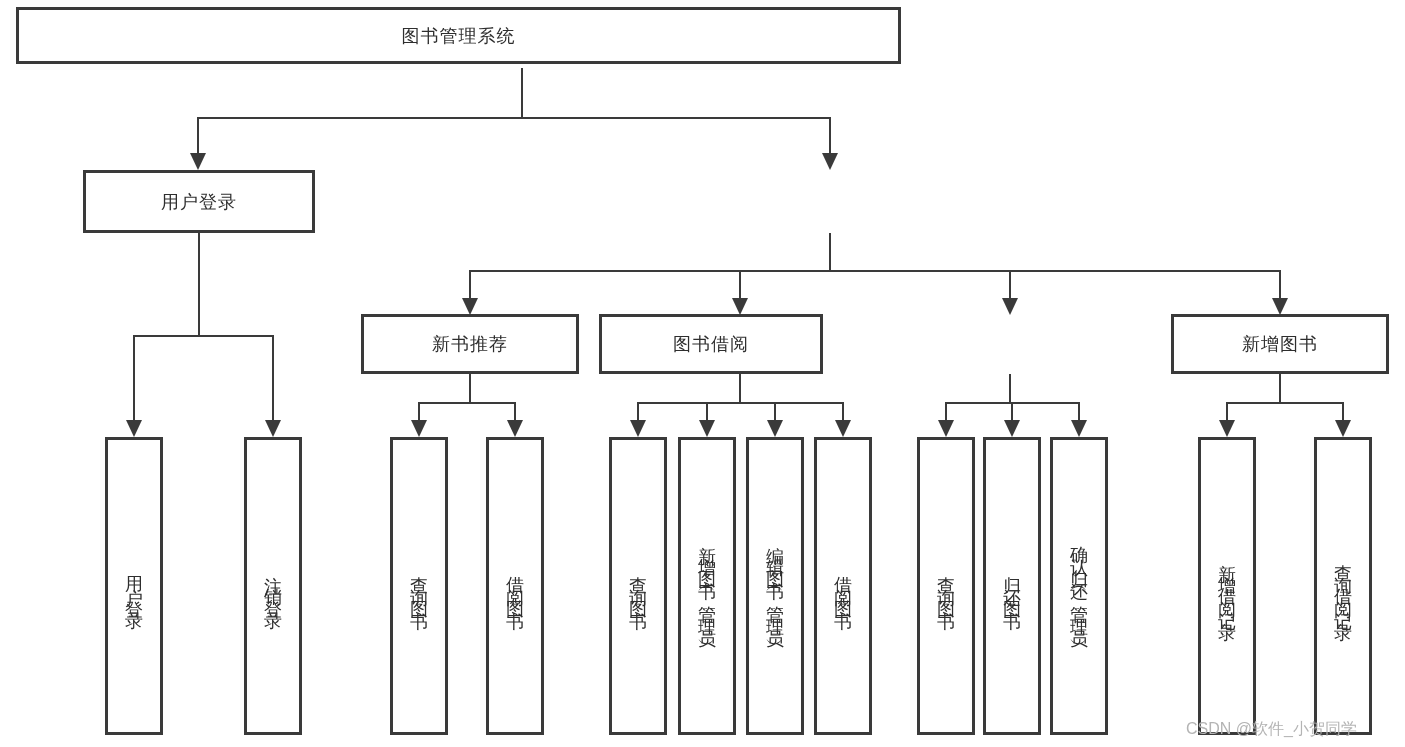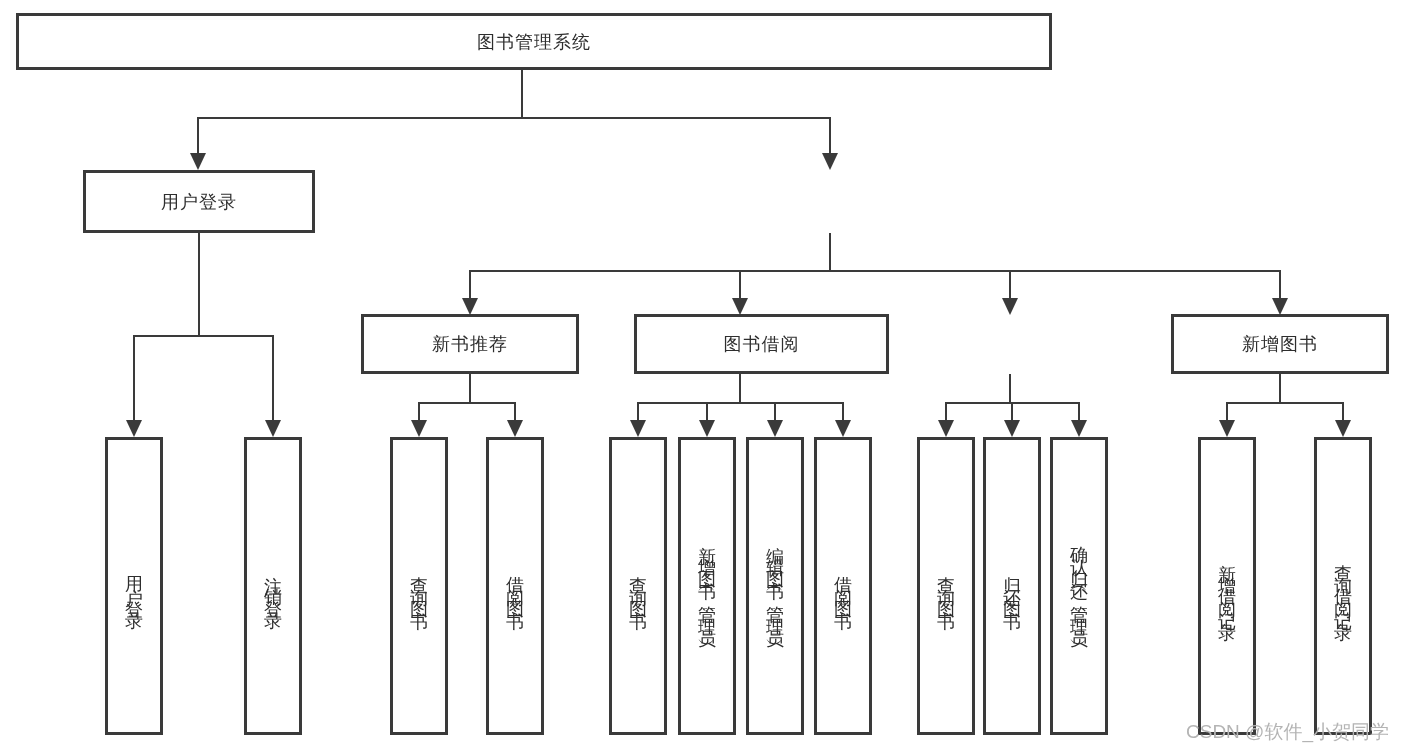--- a/index.html
+++ b/index.html
@@ -46,31 +46,31 @@
     position: absolute;
     width: 0; height: 0;
     border-left: 8px solid transparent;
     border-right: 8px solid transparent;
     border-top: 17px solid var(--line);
   }
   .watermark {
     position: absolute;
     left: 1186px;
     top: 719px;
-    font-size: 19px;
+    font-size: 16px;
     color: var(--watermark);
     white-space: nowrap;
   }
 </style>
 </head>
 <body>
 
 <div class="diagram">
 
-  <div class="box hdr" style="left:16px;top:13px;width:1036px;height:57px">
+  <div class="box hdr" style="left:16px;top:7px;width:885px;height:57px">
     <span>图书管理系统</span>
   </div>
 
   <div>
     <div class="vline" style="left:521px;top:68px;height:50px"></div>
     <div class="hline" style="left:197px;top:117px;width:634px"></div>
     <div class="vline" style="left:197px;top:117px;height:38px"></div>
     <div class="arrow" style="left:190px;top:153px"></div>
     <div class="vline" style="left:829px;top:117px;height:38px"></div>
     <div class="arrow" style="left:822px;top:153px"></div>
@@ -98,21 +98,21 @@
     <div class="arrow" style="left:732px;top:298px"></div>
     <div class="vline" style="left:1009px;top:270px;height:30px"></div>
     <div class="arrow" style="left:1002px;top:298px"></div>
     <div class="vline" style="left:1279px;top:270px;height:30px"></div>
     <div class="arrow" style="left:1272px;top:298px"></div>
   </div>
 
   <div class="box hdr" style="left:361px;top:314px;width:218px;height:60px">
     <span>新书推荐</span>
   </div>
-  <div class="box hdr" style="left:634px;top:314px;width:255px;height:60px">
+  <div class="box hdr" style="left:599px;top:314px;width:224px;height:60px">
     <span>图书借阅</span>
   </div>
   <div class="box hdr" style="left:1171px;top:314px;width:218px;height:60px">
     <span>新增图书</span>
   </div>
 
   <div>
     <div class="vline" style="left:469px;top:374px;height:29px"></div>
     <div class="hline" style="left:418px;top:402px;width:98px"></div>
     <div class="vline" style="left:418px;top:402px;height:19px"></div>

